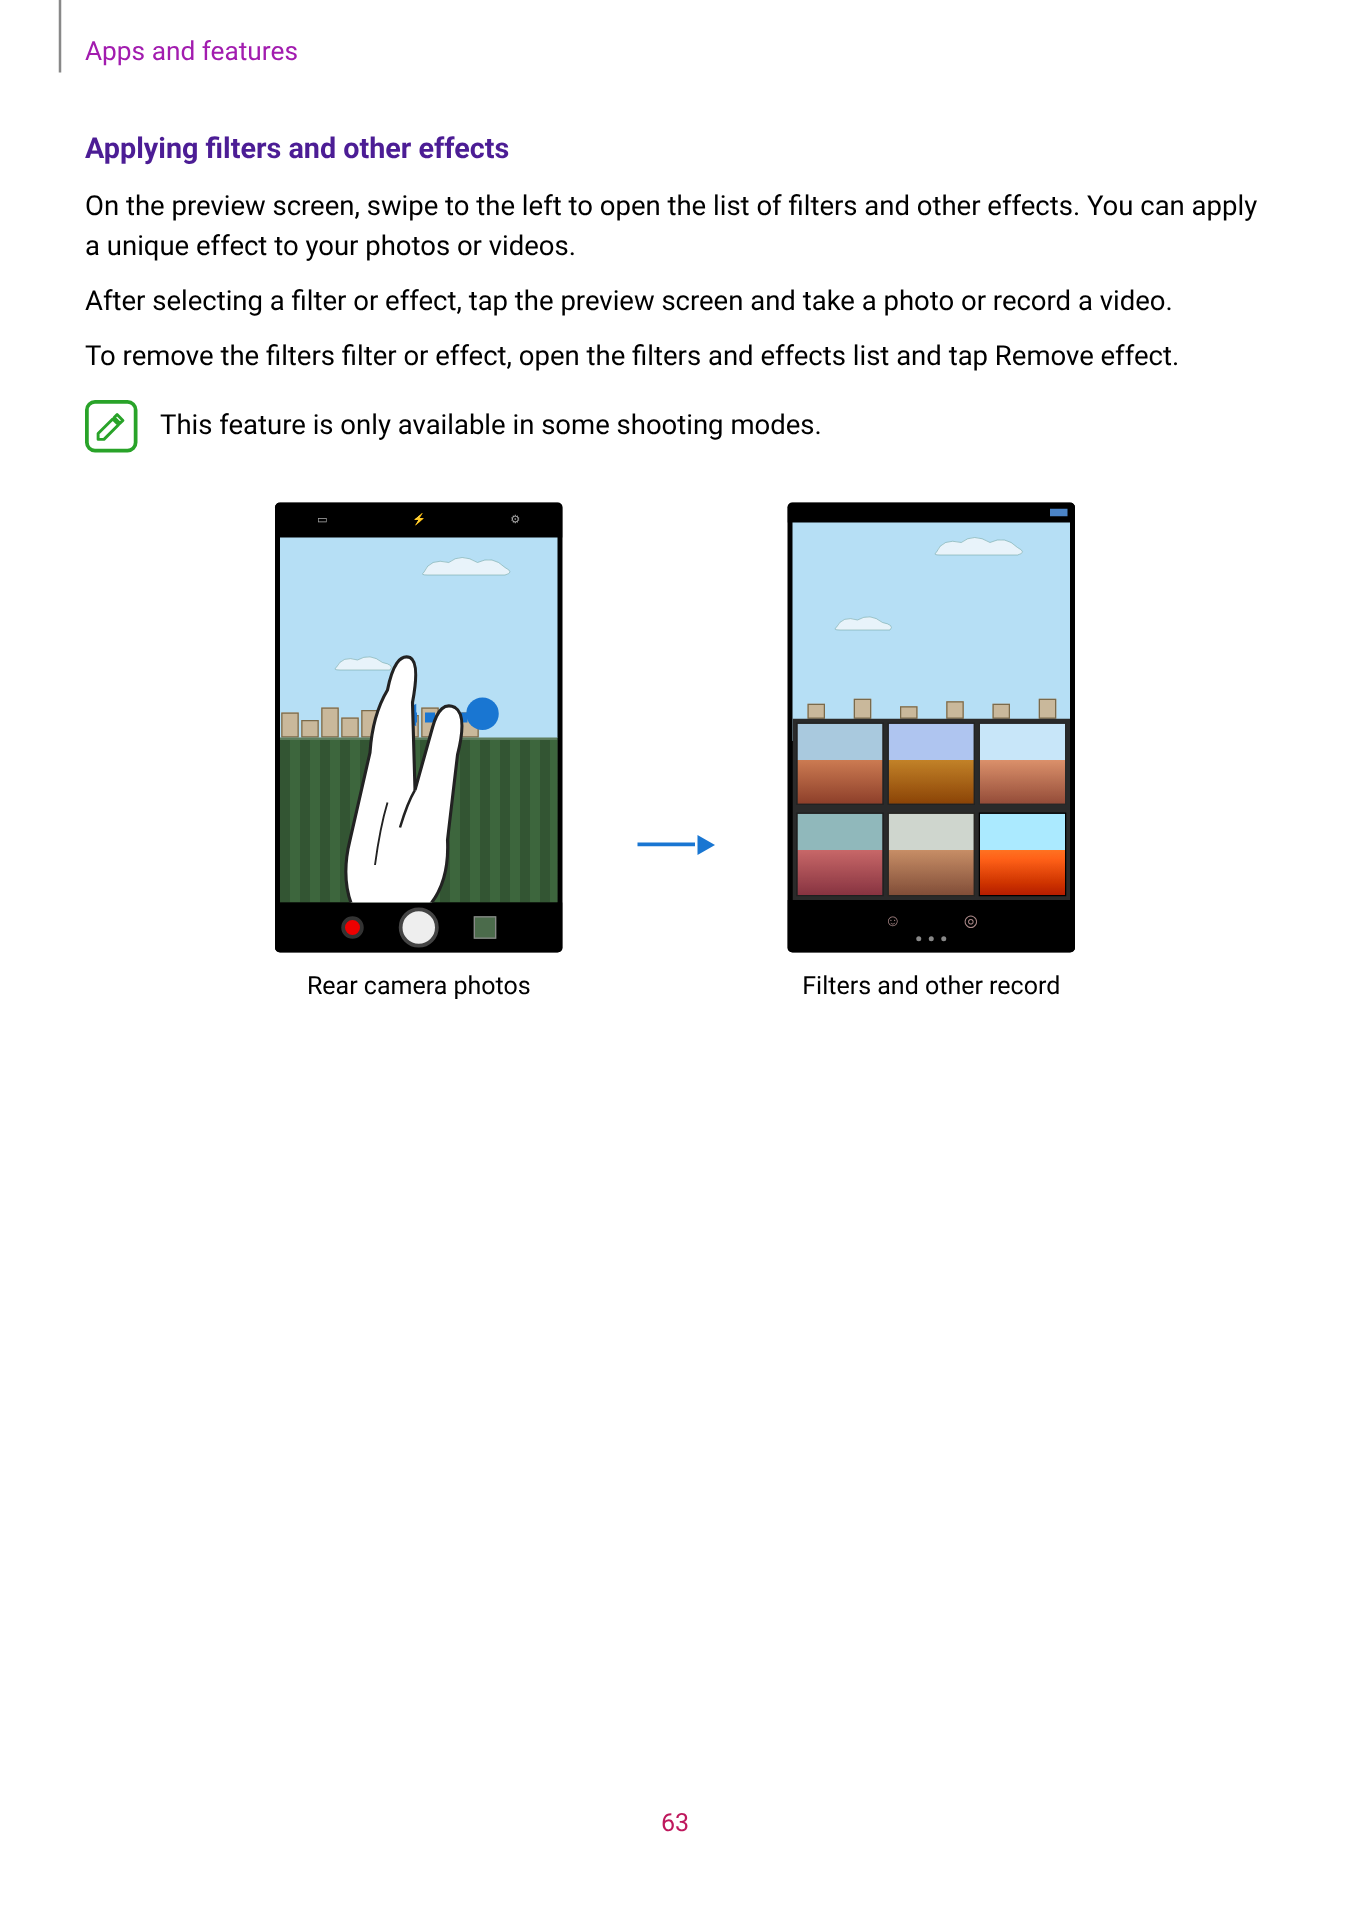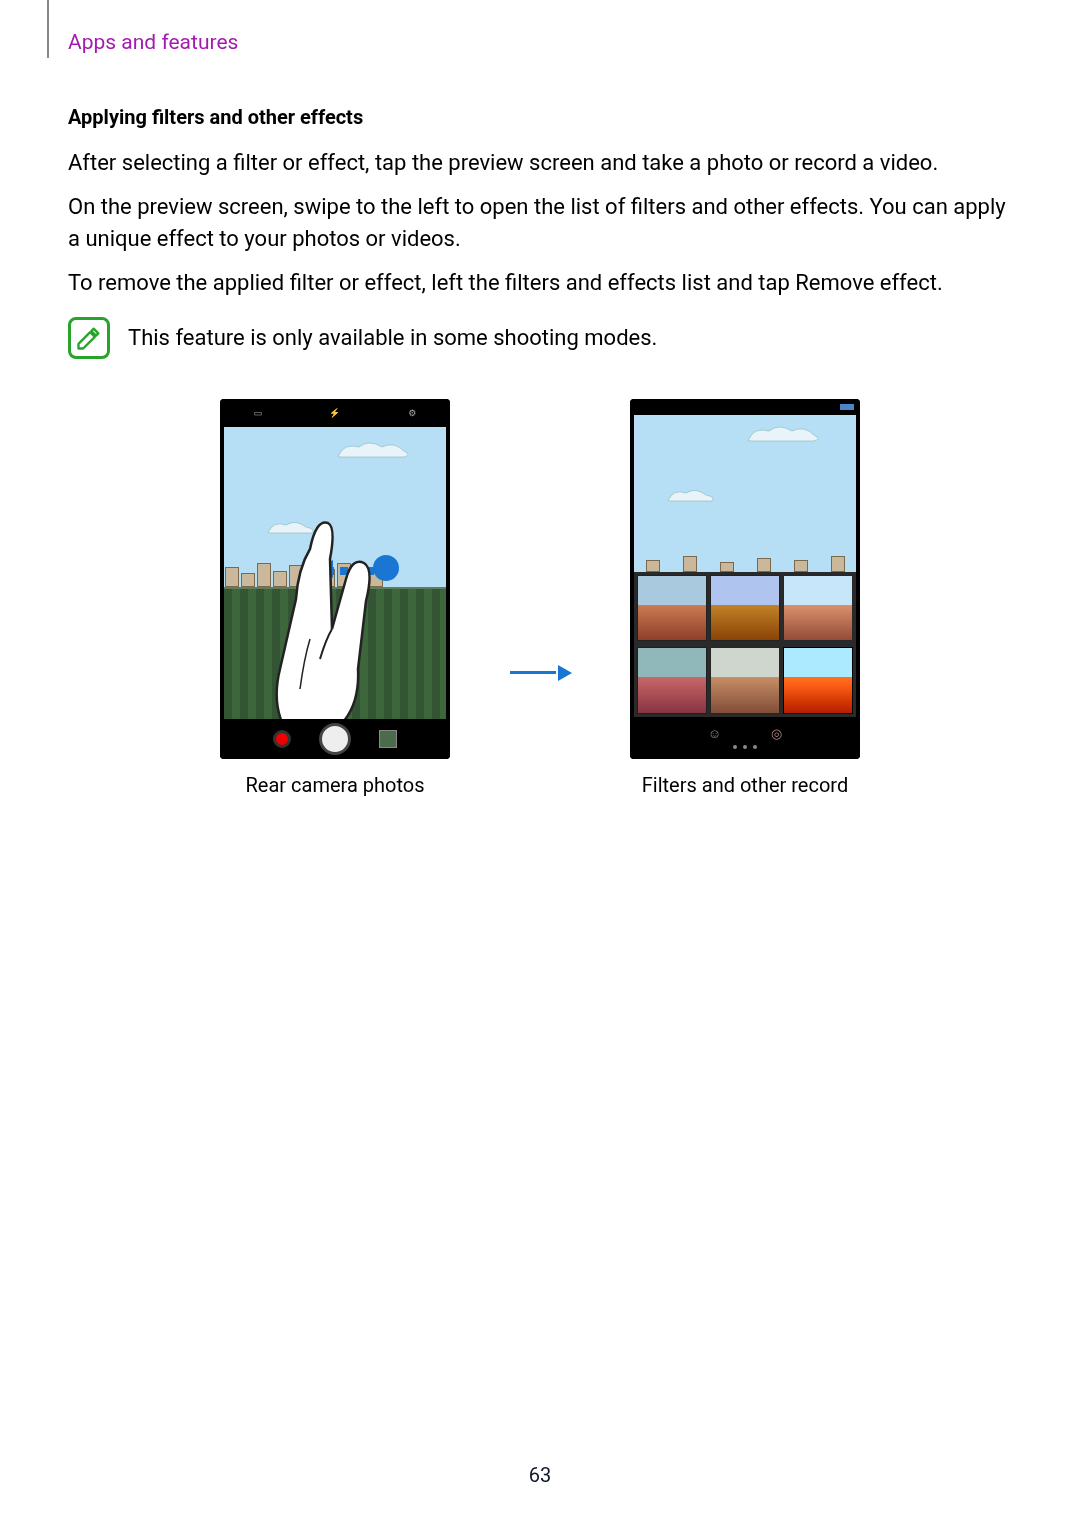--- a/index.html
+++ b/index.html
@@ -26,23 +26,23 @@
     font-size: 21px;
     color: #a21caf;
   }
   .content {
     position: absolute;
     top: 105px;
     left: 68px;
     right: 68px;
   }
   h2 {
-    font-size: 20px;
+    font-size: 23px;
     font-weight: 700;
-    color: #000000;
+    color: #4c1d95;
     margin-bottom: 18px;
   }
   .para {
     font-size: 22px;
     color: #000;
     line-height: 1.45;
     margin-bottom: 12px;
   }
   .bold { font-weight: 400; }
   .note-row {
@@ -179,40 +179,40 @@
   }
   .phone2-bottom {
     position:absolute; bottom:0; left:0; right:0; height:42px;
     background:#000; display:flex; flex-direction:column; align-items:center; justify-content:center; gap:4px;
   }
   .ctrl-row { display:flex; gap:50px; color:#a88; font-size:13px;}
   .dots-row { display:flex; gap:6px; }
   .dot { width:4px; height:4px; background:#888; border-radius:50%; }
   .page-number {
     position: absolute;
-    bottom: 40px;
+    bottom: 57px;
     left: 0; right: 0;
     text-align: center;
     font-size: 20px;
-    color: #0f172a;
+    color: #be185d;
   }
 </style>
 </head>
 <body>
 
 <div class="header-rule"></div>
 <div class="breadcrumb">Apps and features</div>
 
 <div class="content">
   <h2>Applying filters and other effects</h2>
 
+  <p class="para">On the preview screen, swipe to the left to open the list of filters and other effects. You can apply a unique effect to your photos or videos.</p>
   <p class="para">After selecting a filter or effect, tap the preview screen and take a photo or record a video.</p>
-  <p class="para">On the preview screen, swipe to the left to open the list of filters and other effects. You can apply a unique effect to your photos or videos.</p>
   <p class="para">
-    <span>To remove the applied filter or effect, left the filters and effects list and tap </span><span class="bold">Remove effect</span><span>.</span>
+    <span>To remove the filters filter or effect, open the filters and effects list and tap </span><span class="bold">Remove effect</span><span>.</span>
   </p>
 
   <div class="note-row">
     <div class="note-icon">
       <svg viewBox="0 0 24 24">
           <path d="M3 17l10-10 4 4-10 10H3v-4z M14 6l4 4 2-2-4-4-2 2z" fill="none" stroke="#29a329" stroke-width="2" stroke-linejoin="round"></path>
         </svg>
     </div>
     <div class="note-text">This feature is only available in some shooting modes.</div>
   </div>

